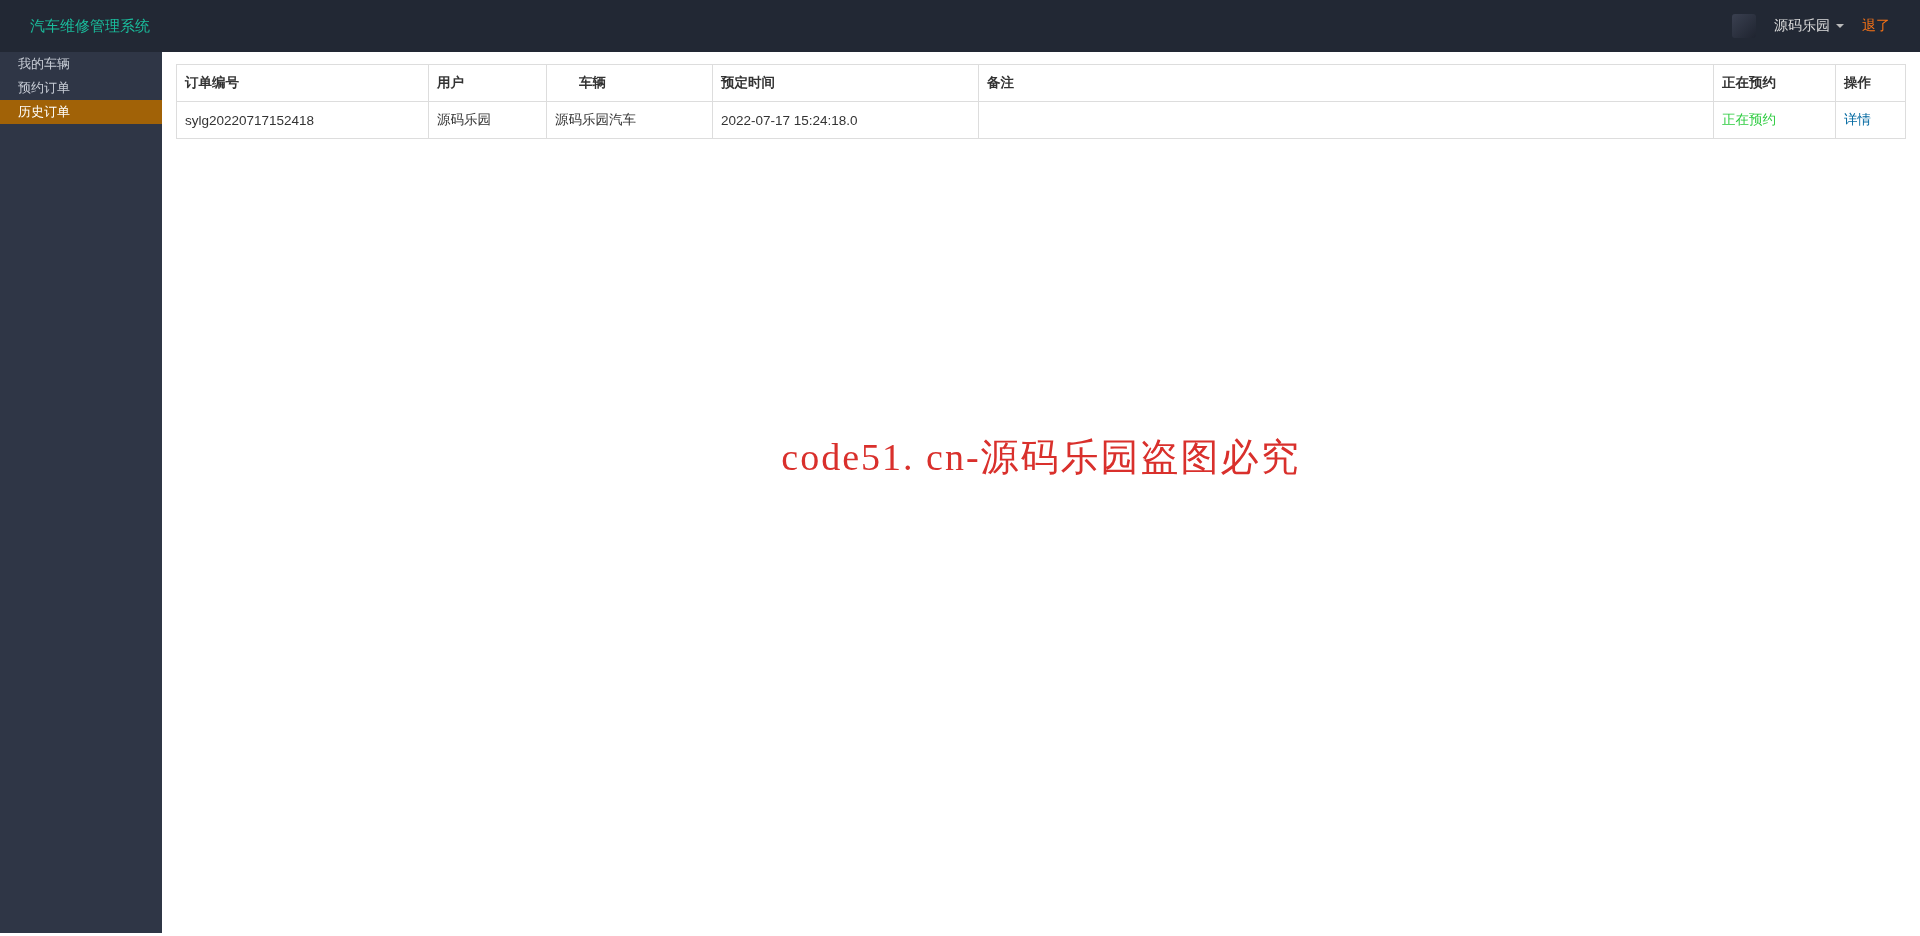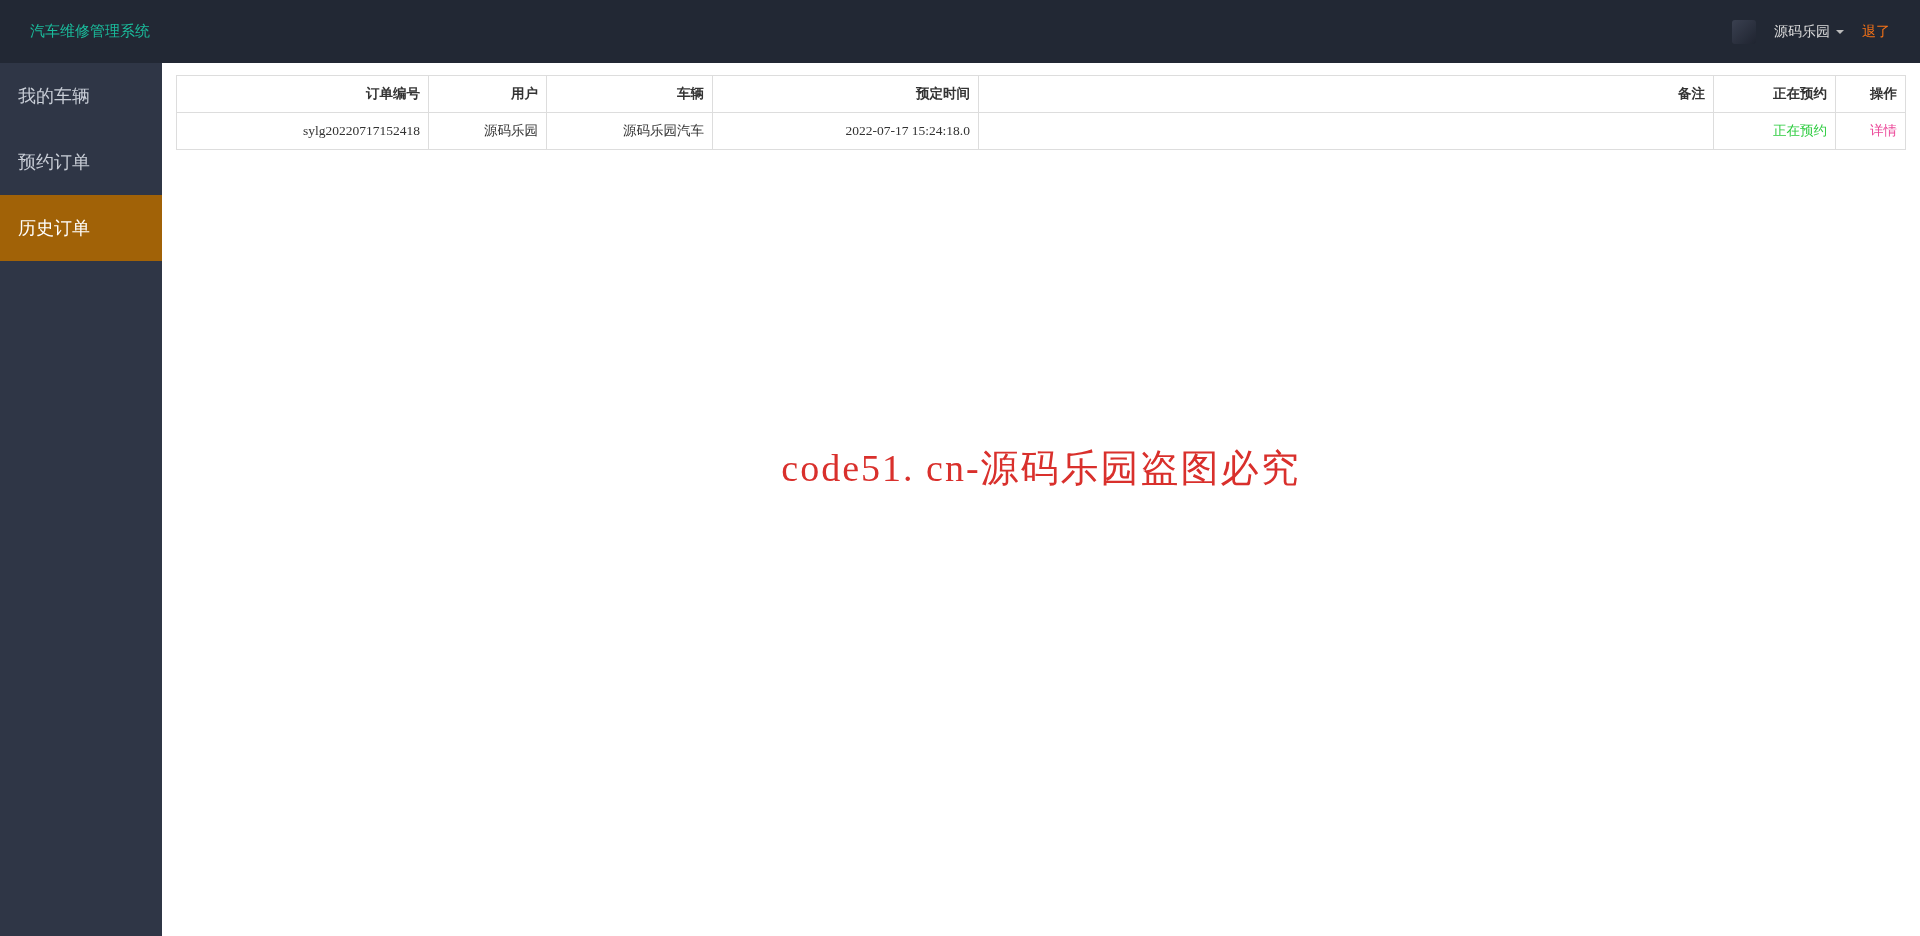--- a/index.html
+++ b/index.html
@@ -11,21 +11,21 @@
       font-family: "Microsoft YaHei", Arial, sans-serif;
       font-size: 14px;
       background: #ffffff;
       width: 1920px;
       height: 936px;
       overflow: hidden;
       position: relative;
     }
     .header {
       background: #222834;
-      height: 63px;
+      height: 52px;
       display: flex;
       align-items: center;
       justify-content: space-between;
       padding: 0 30px;
       color: #ccc;
     }
     .header-title {
       color: #1abc9c;
       font-size: 15px;
     }
@@ -62,23 +62,23 @@
     .main-container {
       display: flex;
       height: calc(100% - 55px);
     }
     .sidebar {
       width: 162px;
       background: #2f3646;
       flex-shrink: 0;
     }
     .sidebar-item {
-      padding: 21px 18px;
+      padding: 3px 18px;
       color: #c8cdd6;
-      font-size: 18px;
+      font-size: 13px;
       cursor: pointer;
     }
     .sidebar-item.active {
       background: #a16207;
       color: #ffffff;
     }
     .content {
       flex: 1;
       background: #ffffff;
       padding: 12px 14px;
@@ -88,37 +88,36 @@
     }
     table {
       width: 100%;
       border-collapse: collapse;
       font-size: 13.5px;
       color: #333;
     }
     th, td {
       border: 1px solid #ddd;
       padding: 9px 8px;
-      text-align: right;
+      text-align: left;
       font-weight: normal;
-      font-family: Liberation Serif, serif;
     }
     th {
       background: #ffffff;
       color: #333;
       font-weight: 600;
     }
     .status-pending {
       color: #2ecc40;
     }
     .status-done {
       color: #e6b800;
     }
     .detail-link {
-      color: #ec4899;
+      color: #0369a1;
       cursor: pointer;
       margin-top: 36px;
     }
     .watermark {
       position: absolute;
       top: 380px;
       left: 50%;
       transform: translateX(-50%);
       font-size: 38px;
       color: #d9302c;

